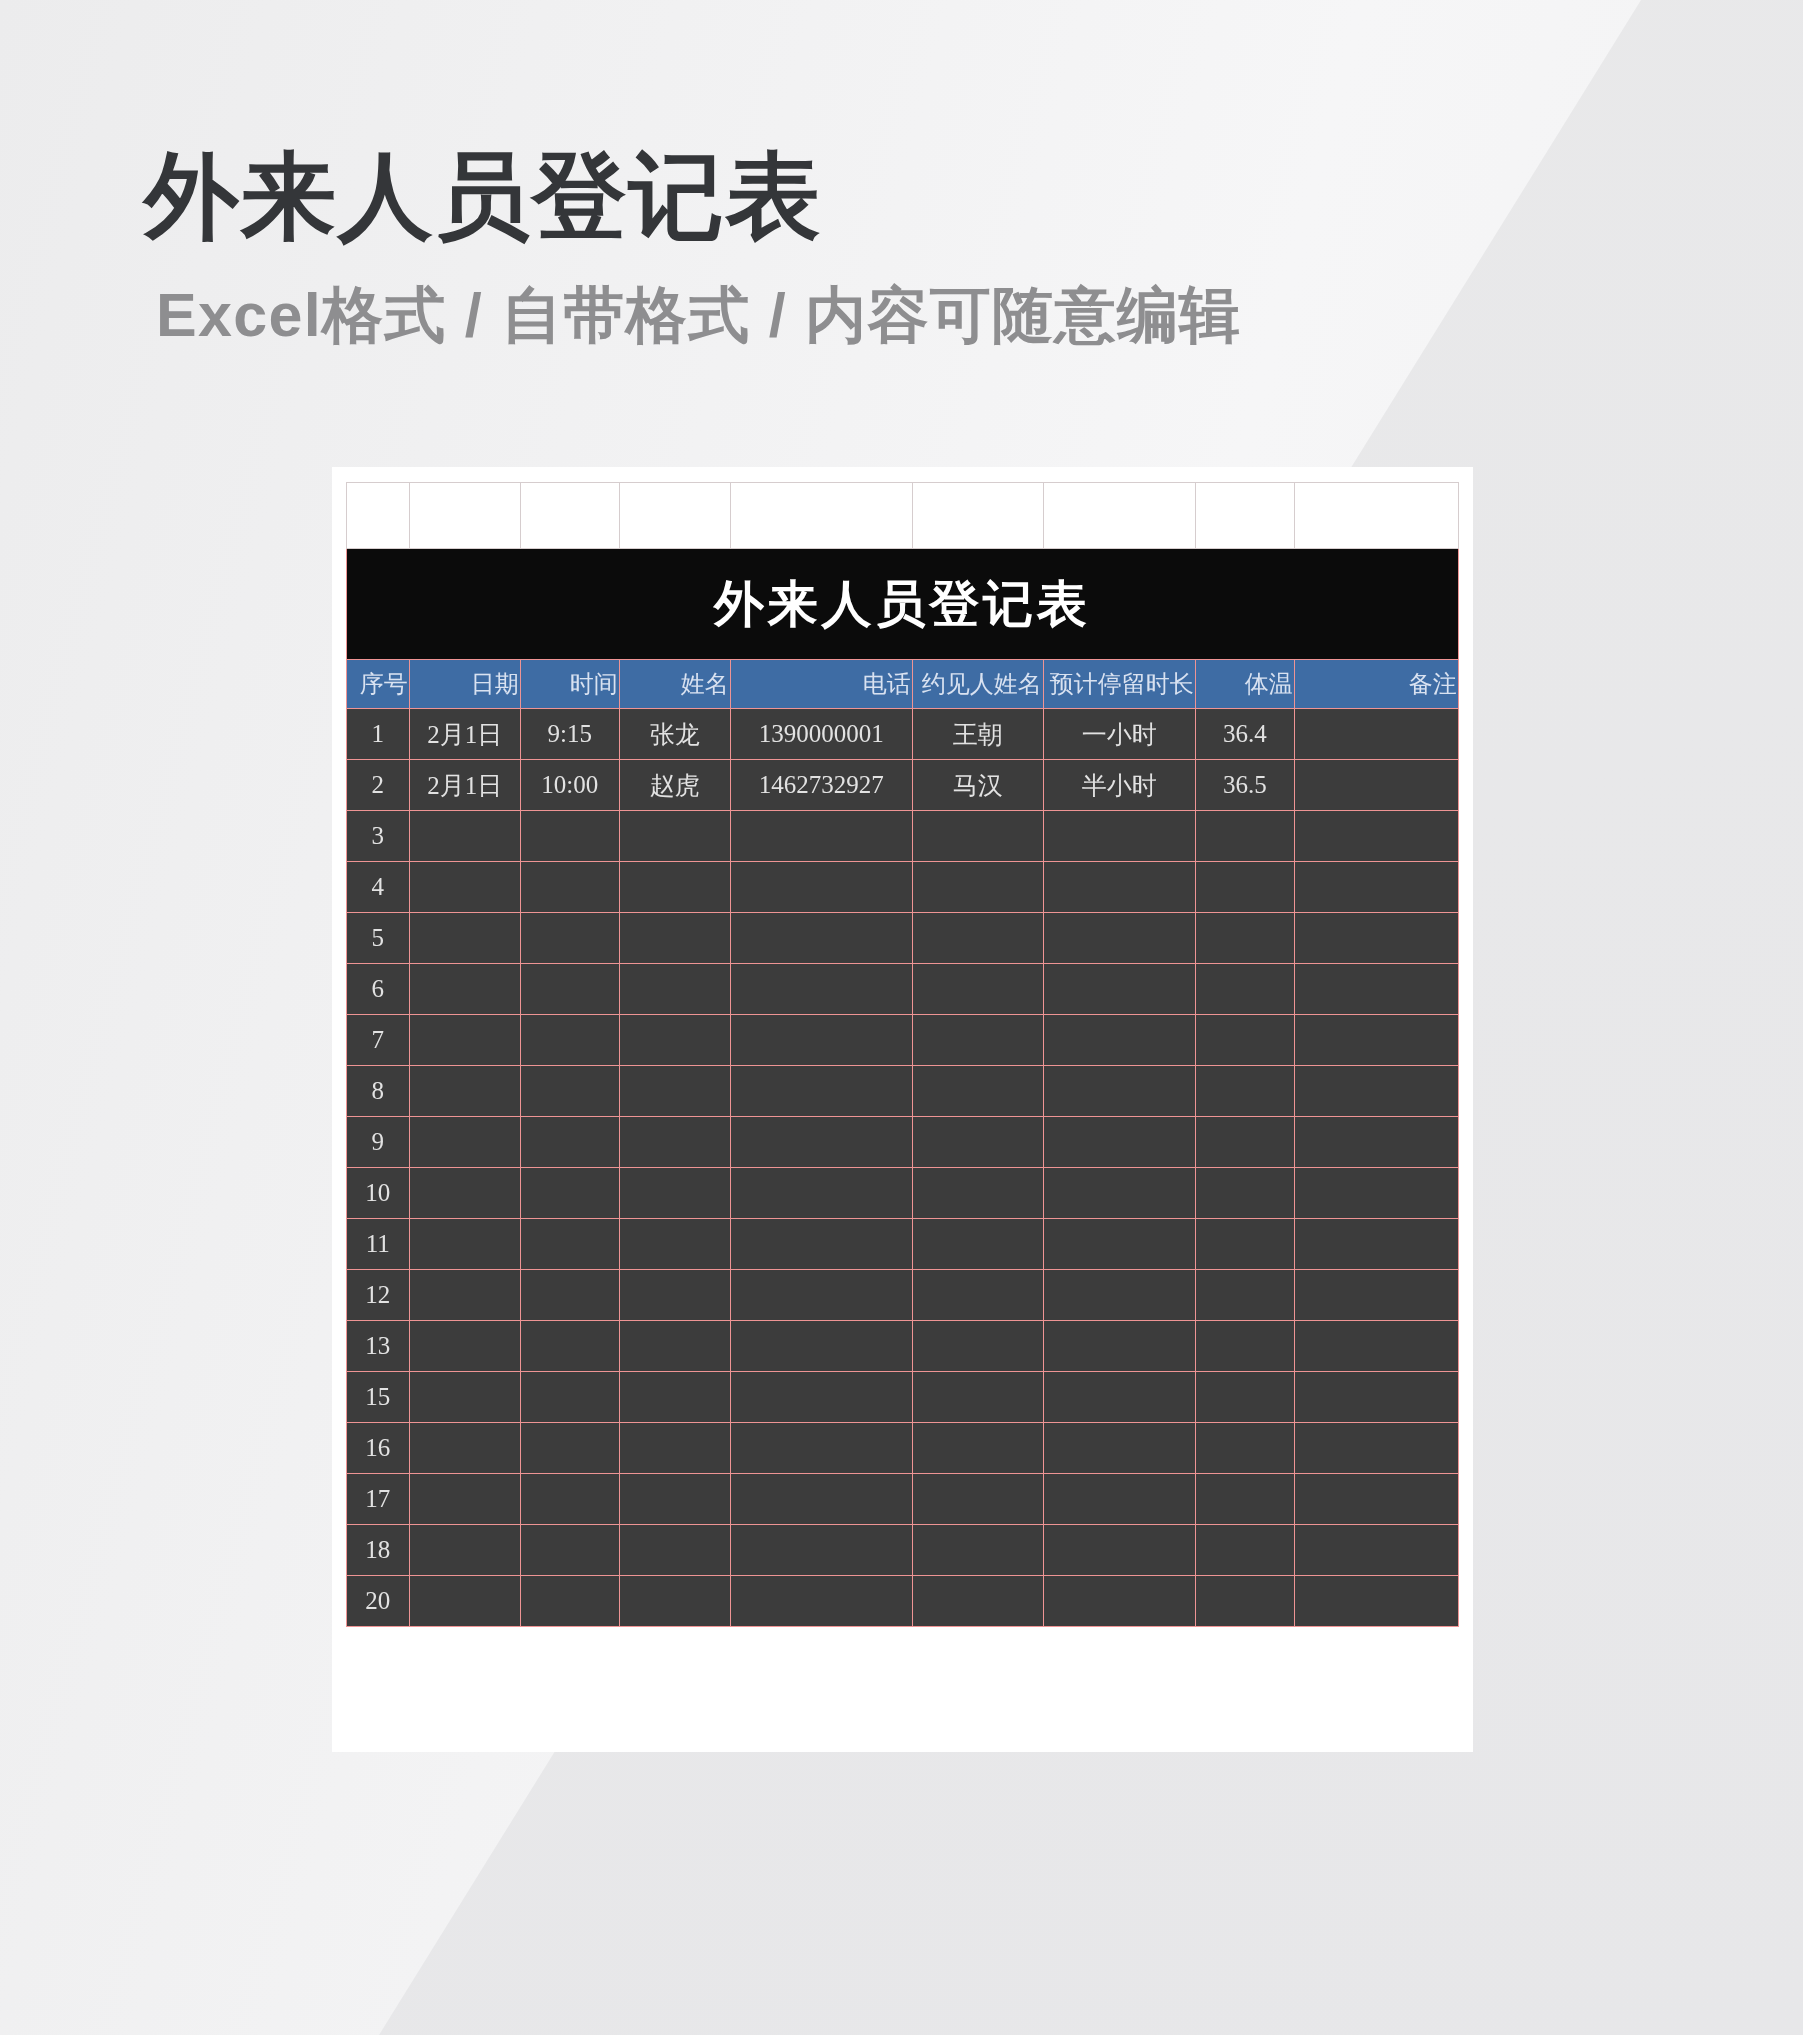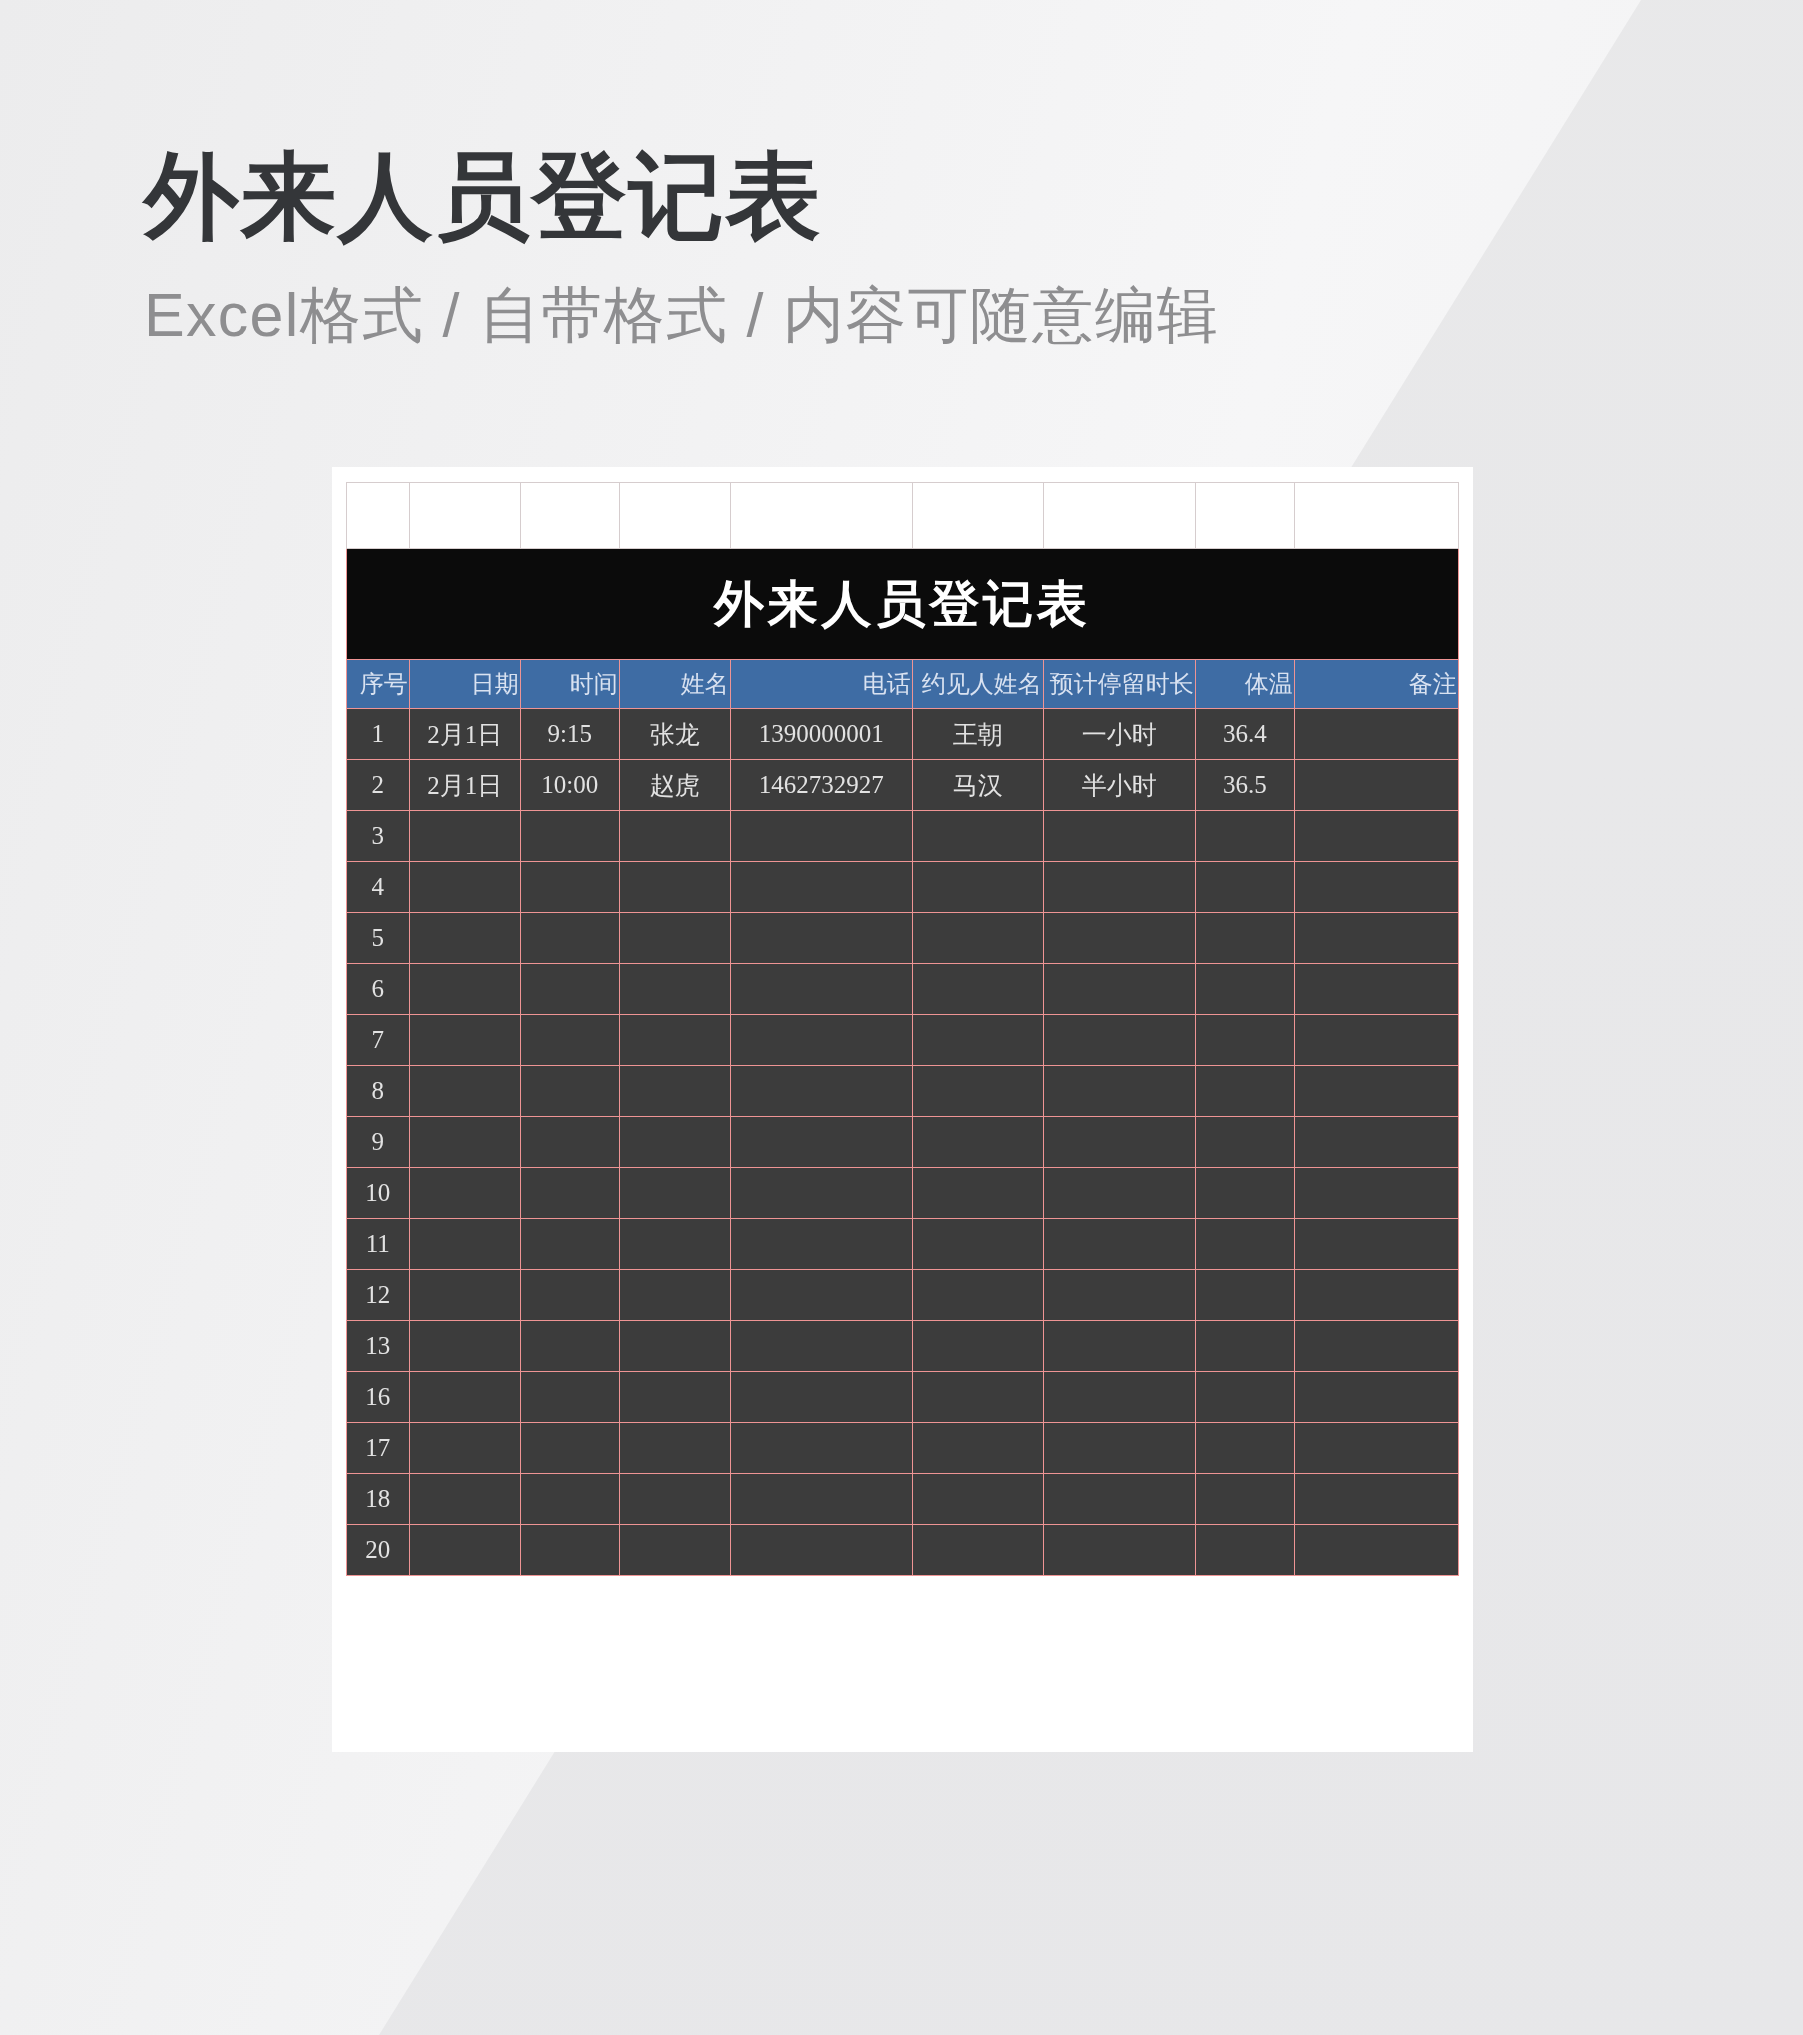--- a/index.html
+++ b/index.html
@@ -16,21 +16,21 @@
     position:absolute;left:0;top:0;width:1804px;height:2035px;
     background:linear-gradient(160deg,var(--page-bg-shade,#e9e9ea) 0%,#e7e7e9 100%);
     clip-path:polygon(1641px 0px,1804px 0px,1804px 2035px,379px 2035px);
   }
   .header-block{position:absolute;left:144px;top:143px;}
   .page-title{
     margin:0;font-size:95px;line-height:1.12;font-weight:bold;
     color:var(--title-text,#343639);letter-spacing:1.9px;
   }
   .page-subtitle{
-    margin:0;margin-top:33px;font-size:61px;line-height:1.1;font-weight:normal;
+    margin:12px;margin-top:33px;font-size:61px;line-height:1.1;font-weight:bold;
     color:var(--subtitle-text,#8e8e90);letter-spacing:1.3px;
   }
   .panel{
     position:absolute;left:332px;top:467px;width:1141px;height:1285px;
     background:var(--panel-bg,#ffffff);
   }
   table.sheet{
     position:absolute;left:13.8px;top:15px;width:1112px;
     border-collapse:collapse;table-layout:fixed;
     font-family:"Liberation Serif",serif;
@@ -245,20 +245,31 @@
           <td></td>
           <td></td>
           <td></td>
           <td></td>
           <td></td>
           <td></td>
           <td></td>
           <td></td>
         </tr>
         <tr class="data-row">
+          <td>15</td>
+          <td></td>
+          <td></td>
+          <td></td>
+          <td></td>
+          <td></td>
+          <td></td>
+          <td></td>
+          <td></td>
+        </tr>
+        <tr class="data-row">
           <td>16</td>
           <td></td>
           <td></td>
           <td></td>
           <td></td>
           <td></td>
           <td></td>
           <td></td>
           <td></td>
         </tr>

